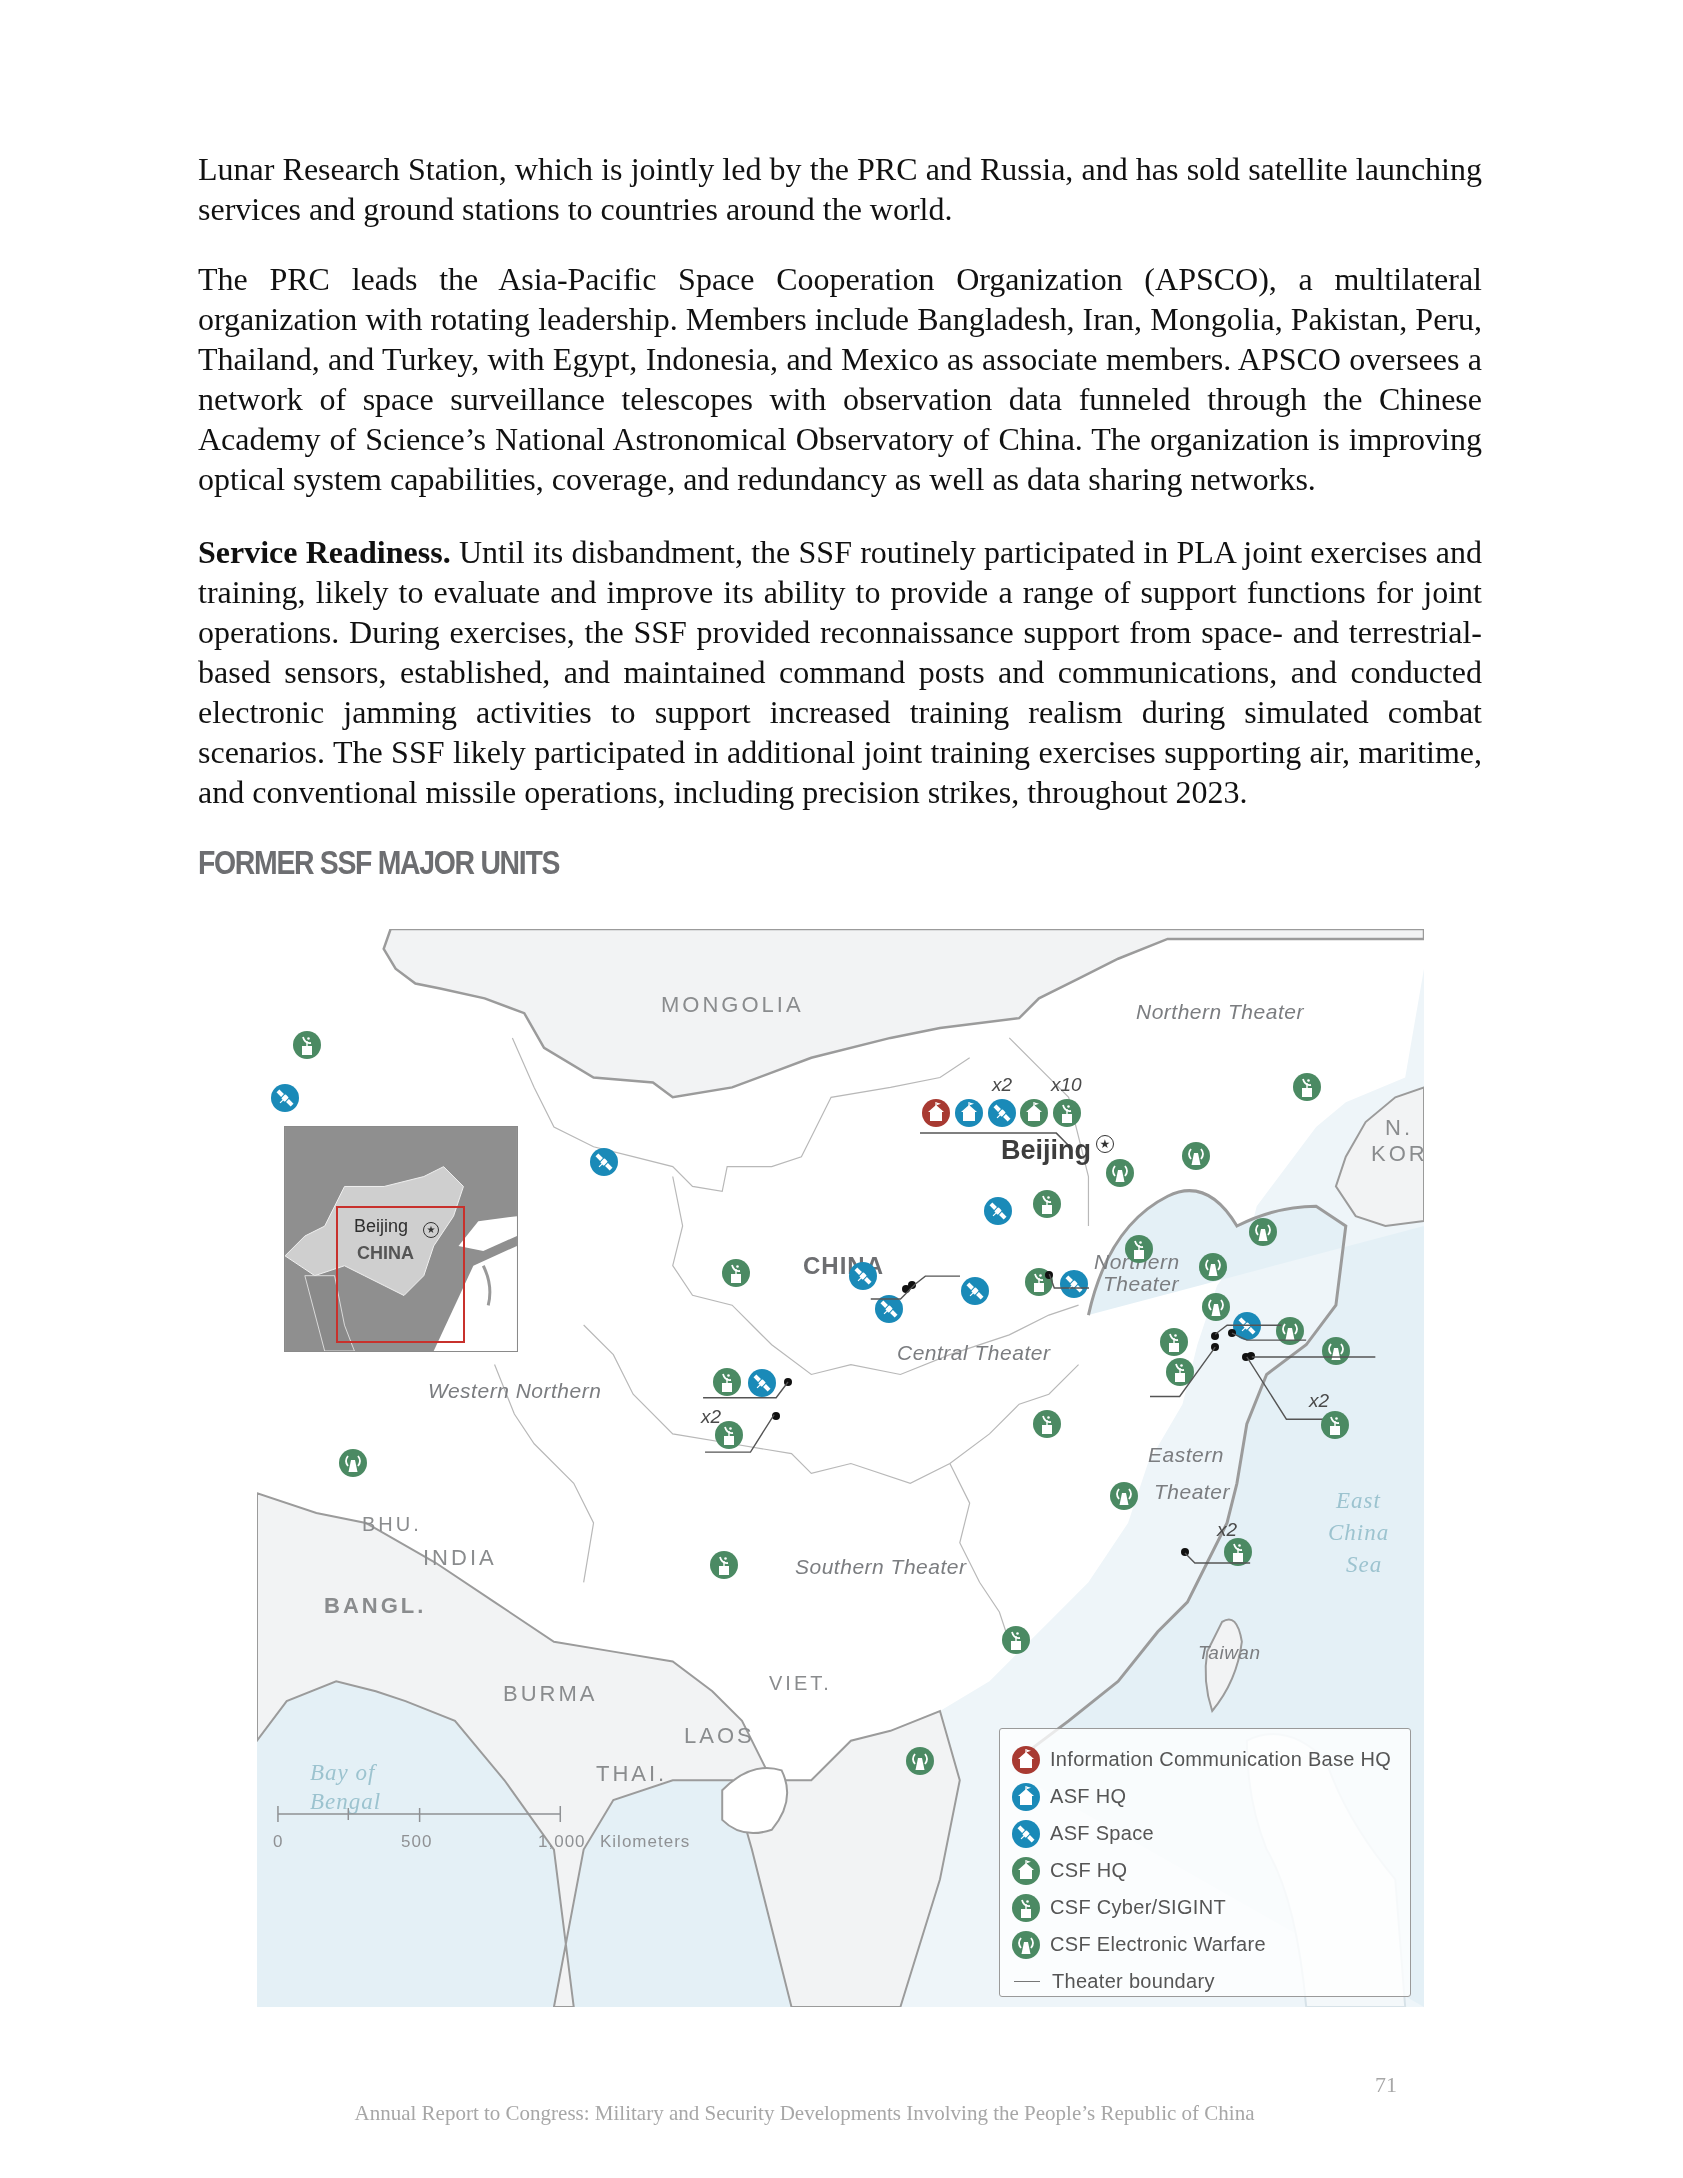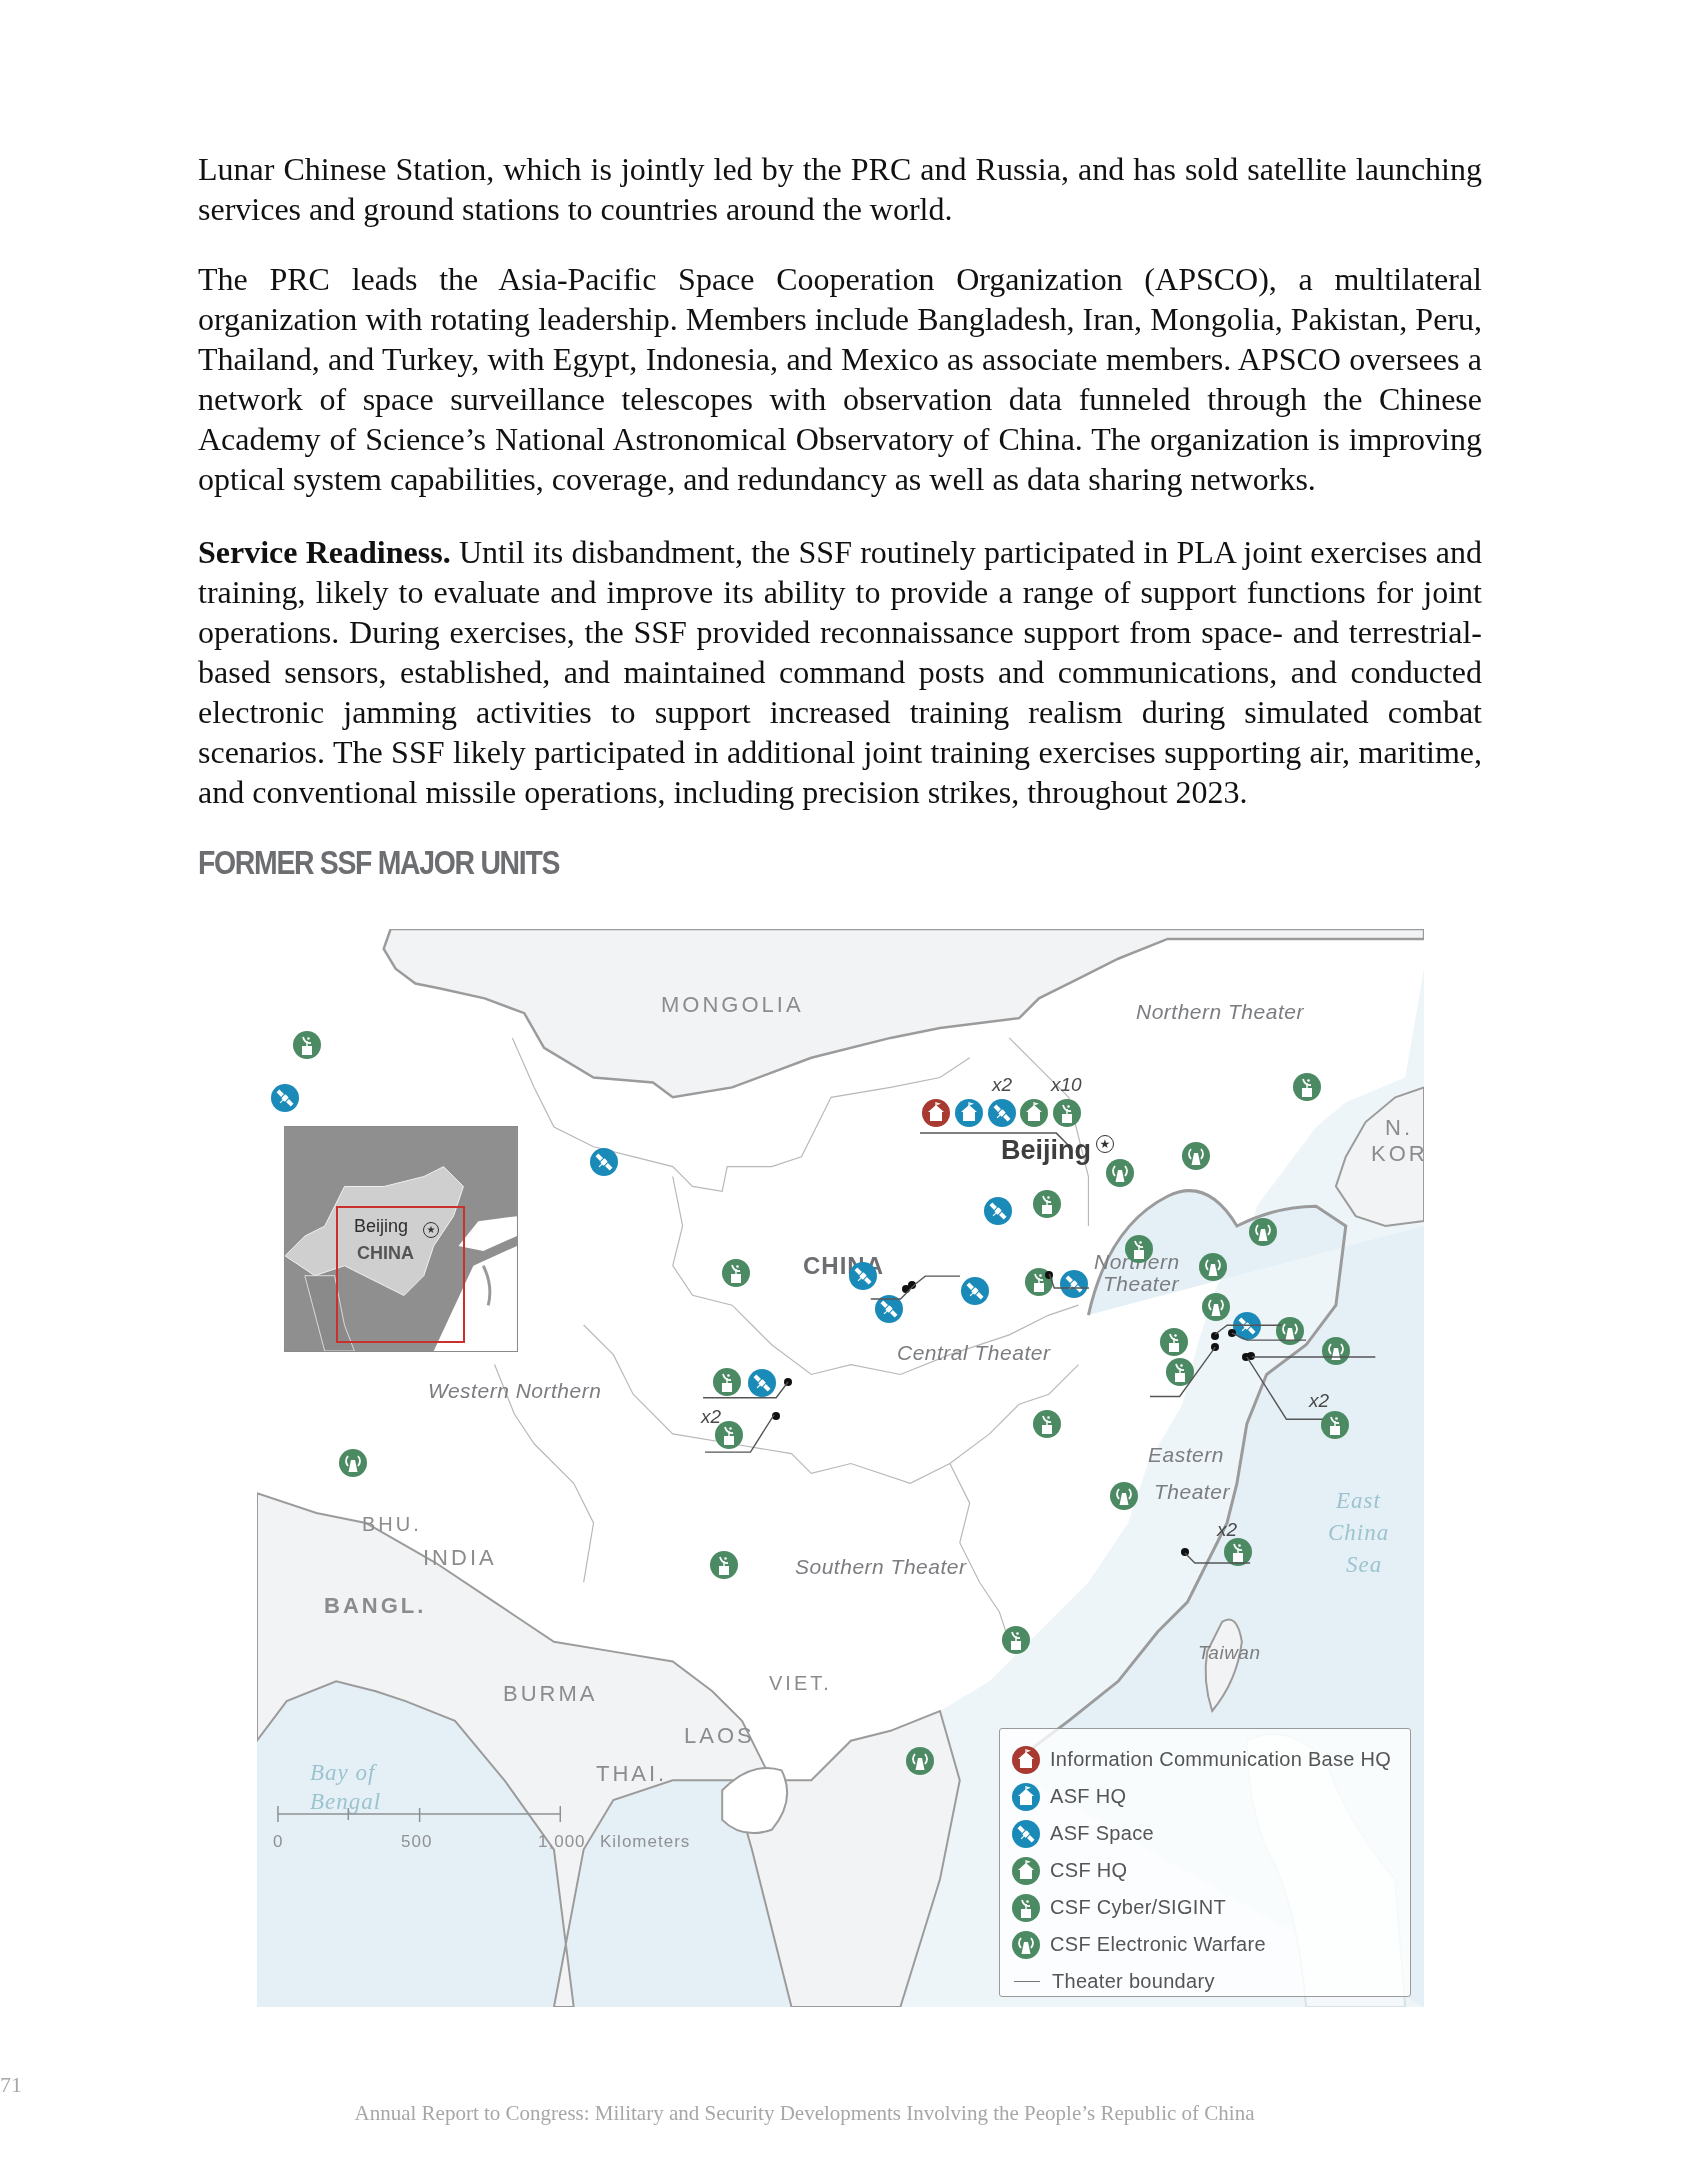--- a/index.html
+++ b/index.html
@@ -51,21 +51,21 @@
   .disclaimer { position: absolute; left: 14px; top: 929px; font-family: "Liberation Sans", sans-serif; font-size: 16.3px; line-height: 22px; color: #8f9194; }
   #legend {
     position: absolute; left: 742px; top: 799px; width: 412px; height: 269px;
     background: rgba(255,255,255,0.78); border: 1.5px solid #9a9a9a; border-radius: 3px;
     box-sizing: border-box; padding: 12px 0 0 12px;
   }
   .leg-row { display: flex; align-items: center; height: 37px; }
   .leg-row .icon { position: static; width: 28px; height: 28px; margin-right: 10px; }
   .leg-label { font-family: "Liberation Sans", sans-serif; font-size: 20px; color: #555; letter-spacing: 0.3px; text-align: right; }
   .leg-line { width: 26px; height: 0; border-top: 1.5px solid #777; margin: 0 12px 0 2px; }
-  .page-number { position: absolute; left: 0; width: 1397px; top: 2072px; text-align: left; font-family: "Liberation Serif", serif; font-size: 22px; color: #a7a7a7; margin: 0; }
+  .page-number { position: absolute; left: 0; width: 1397px; top: 2072px; text-align: right; font-family: "Liberation Serif", serif; font-size: 22px; color: #a7a7a7; margin: 0; }
   .footer-caption { position: absolute; left: 0; width: 1609px; top: 2101px; text-align: center; font-family: "Liberation Serif", serif; font-size: 21px; color: #a7a7a7; margin: 0; }
 </style>
 </head>
 <body>
 
 <svg width="0" height="0" style="position:absolute">
   <defs>
     <symbol id="sym-hq" viewBox="0 0 22 22">
       <path d="M11 3 L19 10 L17 10 L17 19 L5 19 L5 10 L3 10 Z" fill="#fff"></path>
       <rect x="10.4" y="0" width="1.2" height="6" fill="#fff"></rect>
@@ -86,21 +86,21 @@
       <circle cx="12.5" cy="4.5" r="1.3" fill="#fff"></circle>
     </symbol>
     <symbol id="sym-ew" viewBox="0 0 22 22">
       <path d="M9 8 L13 8 L15.5 20 L6.5 20 Z" fill="#fff"></path>
       <path d="M6 4 Q2 9 6 14" stroke="#fff" stroke-width="1.8" fill="none"></path>
       <path d="M16 4 Q20 9 16 14" stroke="#fff" stroke-width="1.8" fill="none"></path>
     </symbol>
   </defs>
 </svg>
 
-<p class="para" id="p1">Lunar Chinese Station, which is jointly led by the PRC and Russia, and has sold satellite launching services and ground stations to countries around the world.</p>
+<p class="para" id="p1">Lunar Research Station, which is jointly led by the PRC and Russia, and has sold satellite launching services and ground stations to countries around the world.</p>
 <p class="para" id="p2">The PRC leads the Asia-Pacific Space Cooperation Organization (APSCO), a multilateral organization with rotating leadership. Members include Bangladesh, Iran, Mongolia, Pakistan, Peru, Thailand, and Turkey, with Egypt, Indonesia, and Mexico as associate members. APSCO oversees a network of space surveillance telescopes with observation data funneled through the Chinese Academy of Science’s National Astronomical Observatory of China. The organization is improving optical system capabilities, coverage, and redundancy as well as data sharing networks.</p>
 <p class="para" id="p3"><b>Service Readiness.</b><span> Until its disbandment, the SSF routinely participated in PLA joint exercises and training, likely to evaluate and improve its ability to provide a range of support functions for joint operations. During exercises, the SSF provided reconnaissance support from space- and terrestrial-based sensors, established, and maintained command posts and communications, and conducted electronic jamming activities to support increased training realism during simulated combat scenarios. The SSF likely participated in additional joint training exercises supporting air, maritime, and conventional missile operations, including precision strikes, throughout 2023.</span></p>
 
 <h2 class="section-heading">FORMER SSF MAJOR UNITS</h2>
 
 <div id="map">
   <svg class="base" width="1167" height="1078" viewBox="0 0 1179 1089">
 
     <path d="M0 0 L1179 0 L1179 40 L1160 150 L1100 175 L1070 200 L1010 280 L1000 320 L970 360 L950 420 L935 480 L900 540 L880 600 L840 660 L800 700 L740 760 L690 790 L640 810 L600 820 L560 860 L520 860 L490 800 L460 770 L420 740 L360 730 L300 720 L240 680 L180 640 L110 600 L60 590 L0 570 Z" fill="#ffffff"></path>
 

